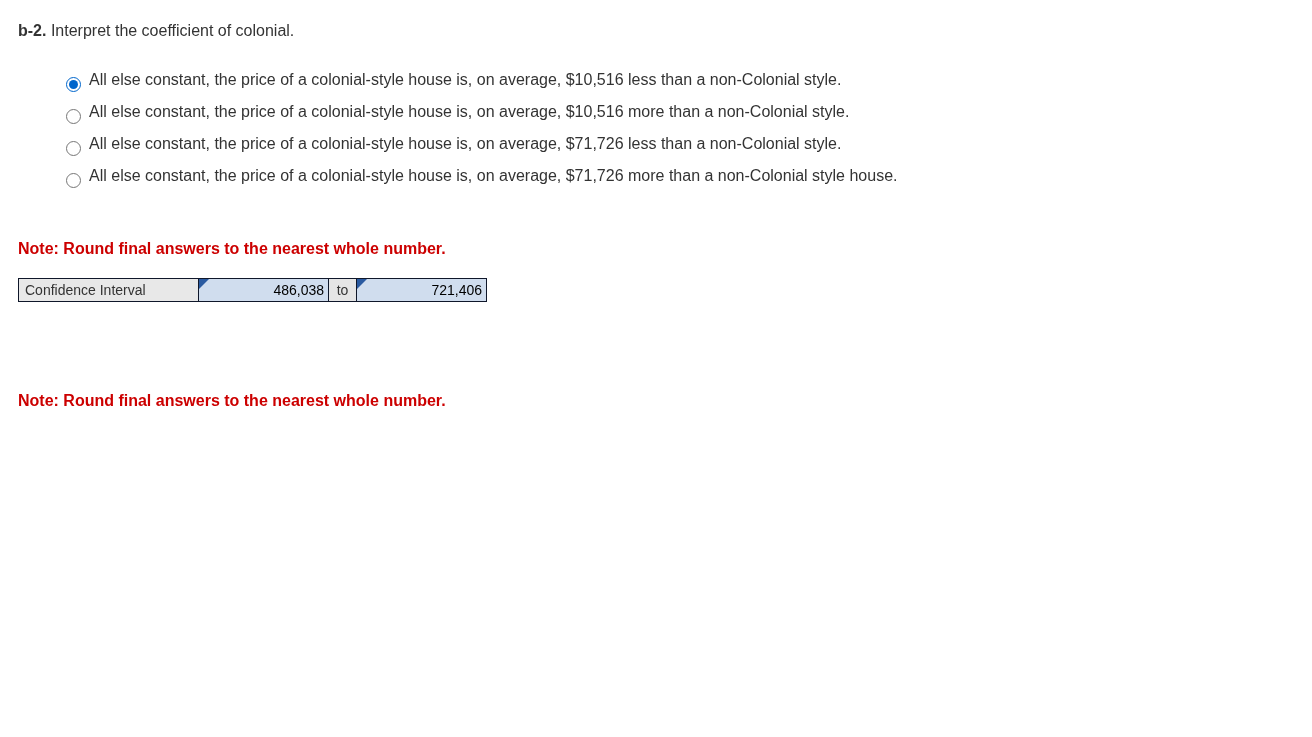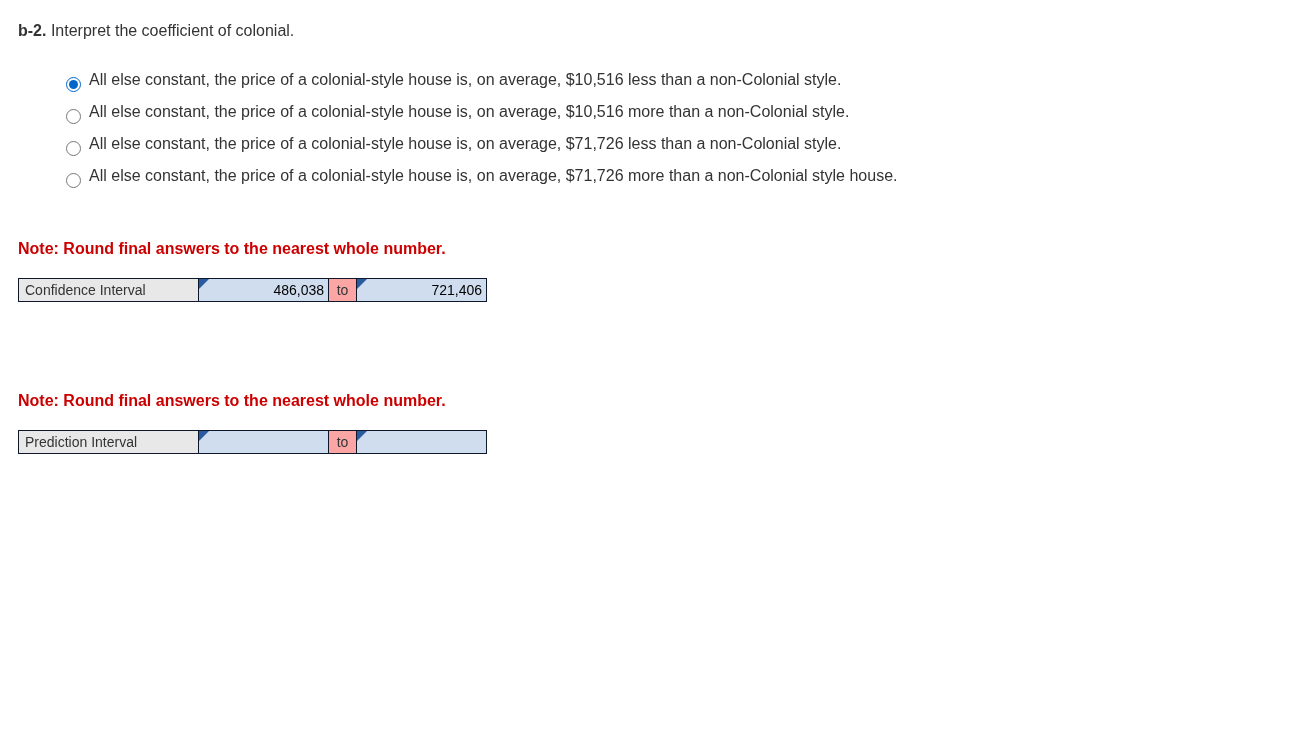--- a/index.html
+++ b/index.html
@@ -34,21 +34,21 @@
     .interval-table td.label-cell { width: 180px; text-align: left; }
     .interval-table td.input-cell {
       background: #d0ddee;
       width: 130px;
       position: relative;
       padding: 0;
     }
     .interval-table td.to-cell {
       width: 28px;
       text-align: center;
-      background: #fca5a5;
+      background: #e5e5e5;
     }
     .input-wrap {
       position: relative;
       width: 100%;
       height: 22px;
       display: flex;
       align-items: center;
     }
     .flag {
       position: absolute;
@@ -124,33 +124,13 @@
         </div>
       </td>
     </tr>
   </tbody>
     </table>
 </div>
 
 <div class="question-block section-d">
   <p class="note-red">Note: Round final answers to the nearest whole number.</p>
 
-  <table class="interval-table">
-    <tbody>
-        <tr>
-      <td class="label-cell">Prediction Interval</td>
-      <td class="input-cell">
-        <div class="input-wrap">
-          <div class="flag"></div>
-          <input class="answer-input" value="" style="">
-        </div>
-      </td>
-      <td class="to-cell">to</td>
-      <td class="input-cell">
-        <div class="input-wrap">
-          <div class="flag"></div>
-          <input class="answer-input" value="" style="">
-        </div>
-      </td>
-    </tr>
-  </tbody>
-    </table>
 </div>
 
 </body></html>

